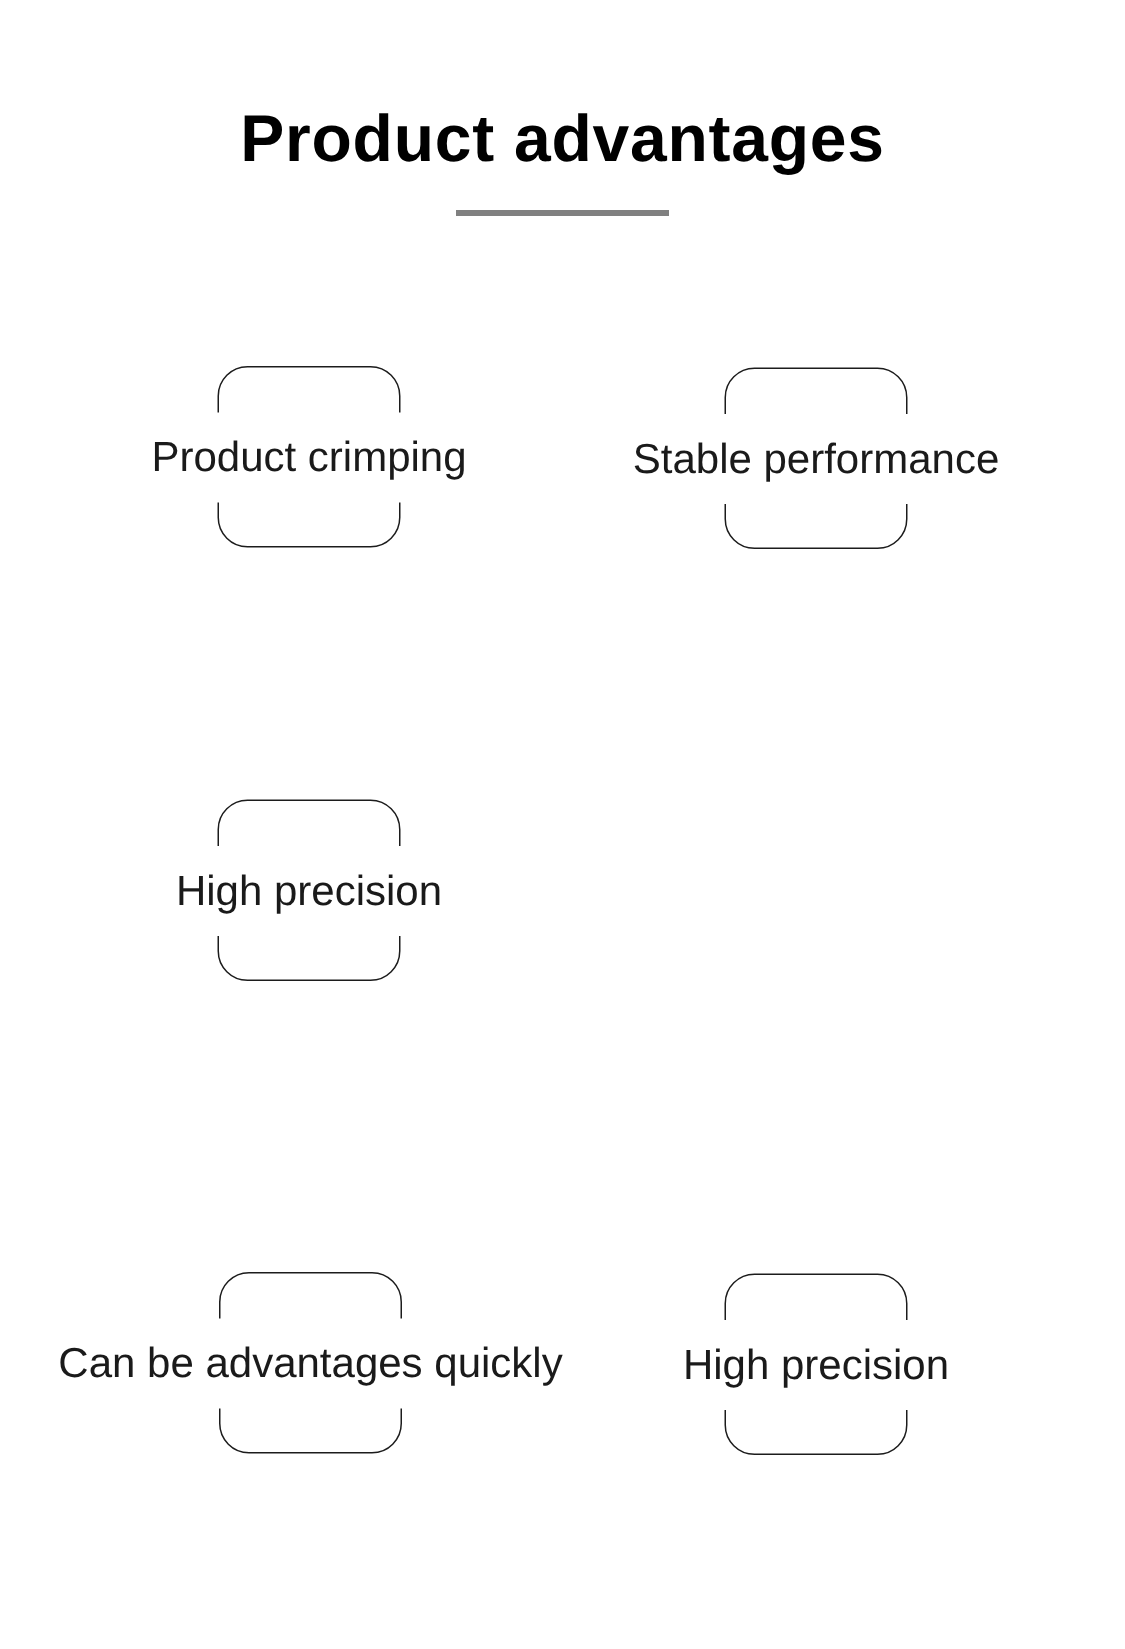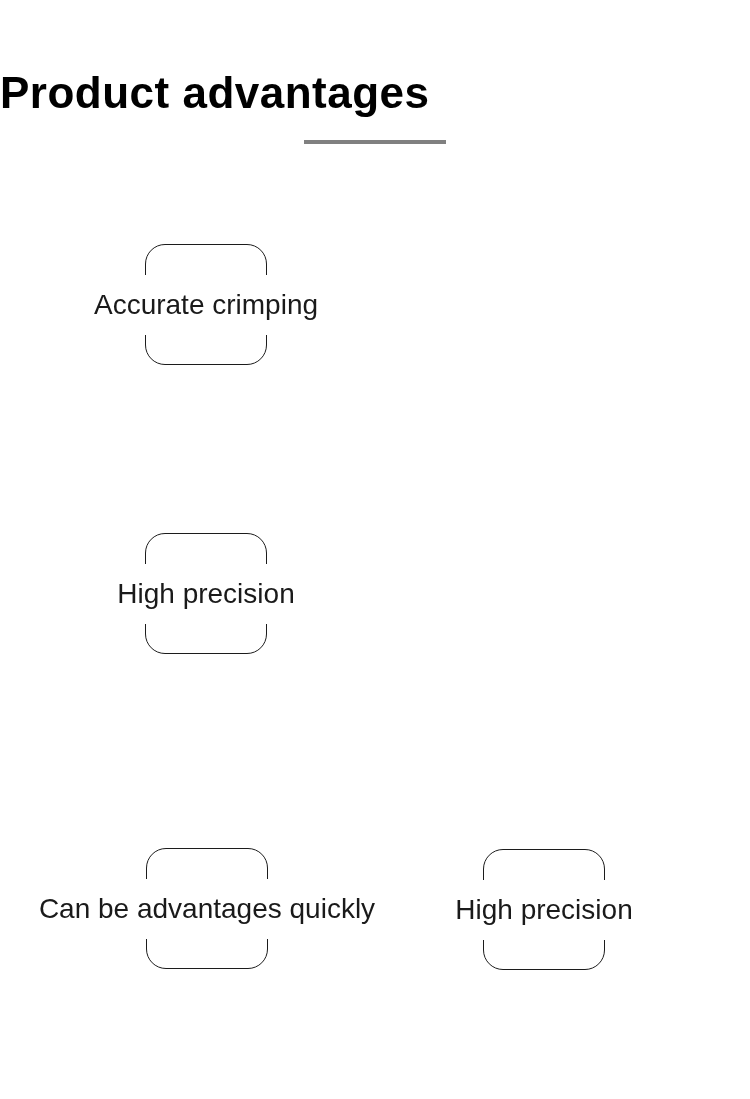--- a/index.html
+++ b/index.html
@@ -18,21 +18,21 @@
     margin: 0 auto;
     background: var(--background);
     overflow: hidden;
     font-family: "Liberation Sans", sans-serif;
   }
   .title {
     position: absolute;
     top: 70px;
     left: 0;
     width: 100%;
-    text-align: left;
+    text-align: center;
     font-size: 44px;
     font-weight: bold;
     line-height: 46px;
     color: var(--title);
     letter-spacing: 0.5px;
     white-space: nowrap;
   }
   .divider {
     position: absolute;
     top: 140px;
@@ -79,23 +79,27 @@
 <body>
 
 <div class="page">
 
   <h1 class="title">Product advantages</h1>
 
   <div class="divider"></div>
 
   <div class="card pos-r1c1">
     <div class="outline"></div>
-    <span class="label">Accurate crimping</span>
+    <span class="label">Product crimping</span>
   </div>
 
+  <div class="card pos-r1c2">
+    <div class="outline"></div>
+    <span class="label">Stable performance</span>
+  </div>
 
   <div class="card pos-r2c1">
     <div class="outline"></div>
     <span class="label">High precision</span>
   </div>
 
 
   <div class="card pos-r3c1">
     <div class="outline"></div>
     <span class="label">Can be advantages quickly</span>

